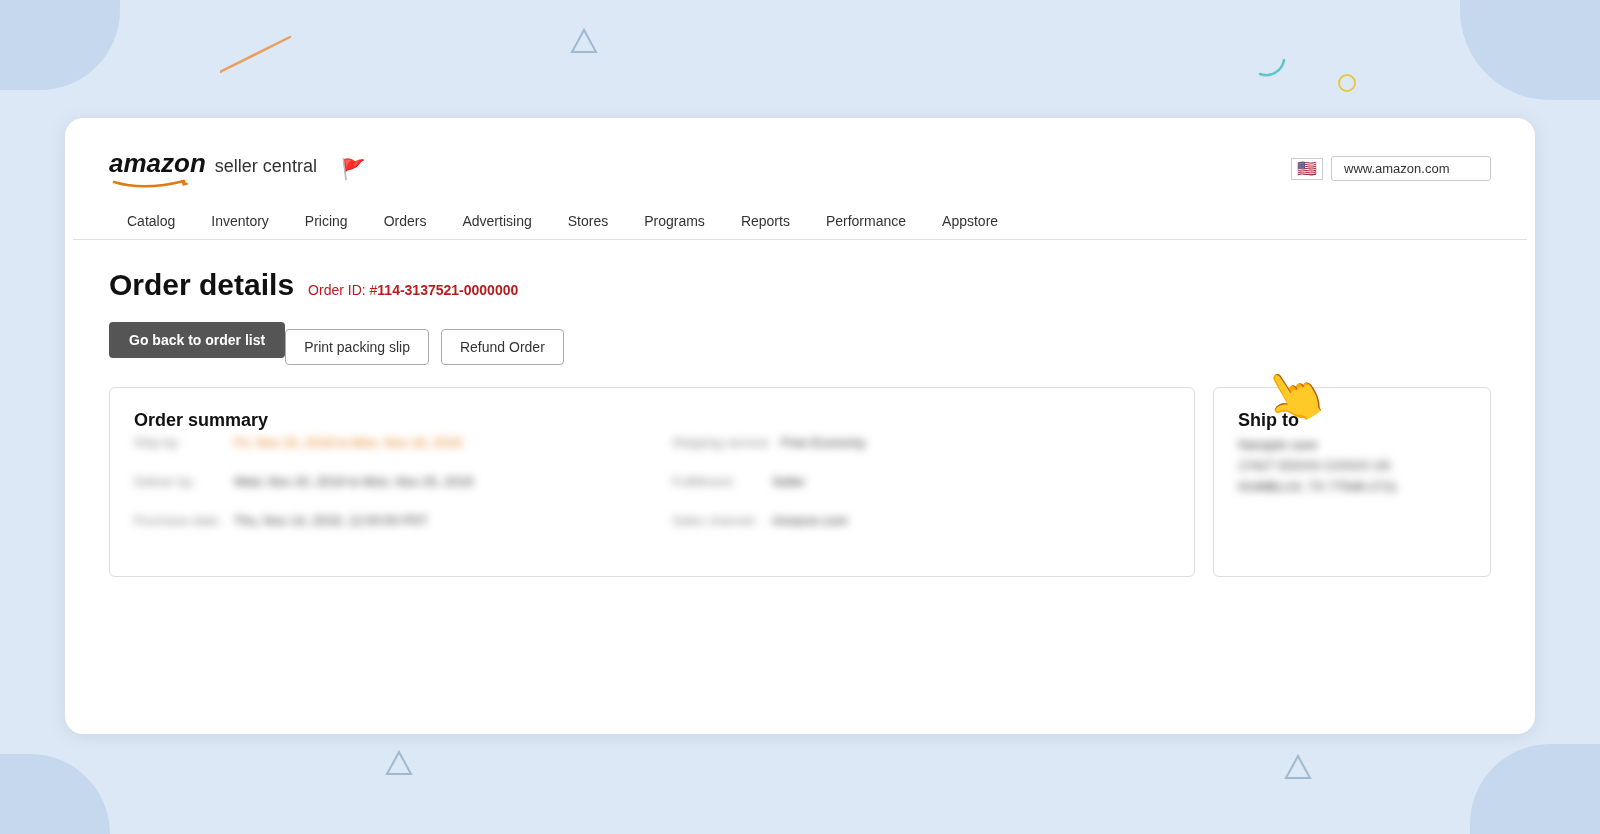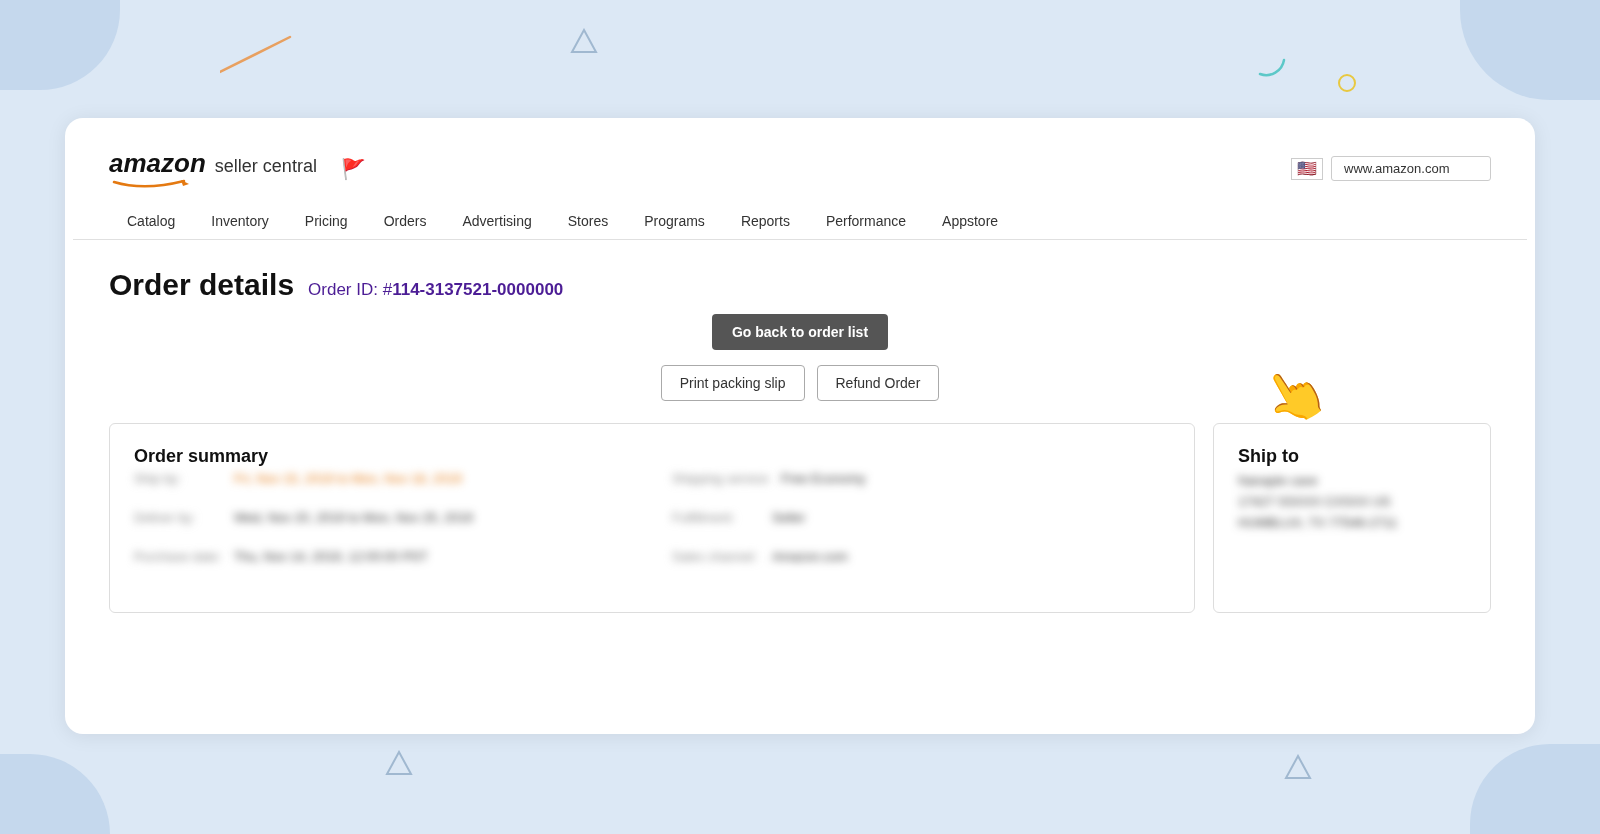--- a/index.html
+++ b/index.html
@@ -142,22 +142,22 @@
       gap: 14px;
     }
 
     .order-title {
       font-size: 30px;
       font-weight: 700;
       color: #111;
     }
 
     .order-id {
-      font-size: 17px;
-      color: #4c1d95;
+      font-size: 14px;
+      color: #b91c1c;
     }
 
     .order-id strong {
       font-weight: 700;
     }
 
     
     .btn-back {
       background: #555;
       color: #fff;
@@ -418,21 +418,21 @@
 
     <div class="order-details-row">
       <div class="order-title-area">
         <span class="order-title">Order details</span>
         <span class="order-id">
           <span>Order ID: #</span><strong>114-3137521-0000000</strong>
         </span>
       </div>
     </div>
 
-    <div style="display:flex;align-items:center;justify-content:flex-end;margin-bottom:22px;flex-direction:column;">
+    <div style="display:flex;align-items:center;justify-content:flex-start;margin-bottom:22px;">
       <div>
         <button class="btn-back">Go back to order list</button>
       </div>
       <div style="display:flex;gap:12px;align-items:center;">
         <button class="btn-outline">Print packing slip</button>
         <button class="btn-outline">Refund Order</button>
       </div>
     </div>
 
     <div class="summary-ship-row">

